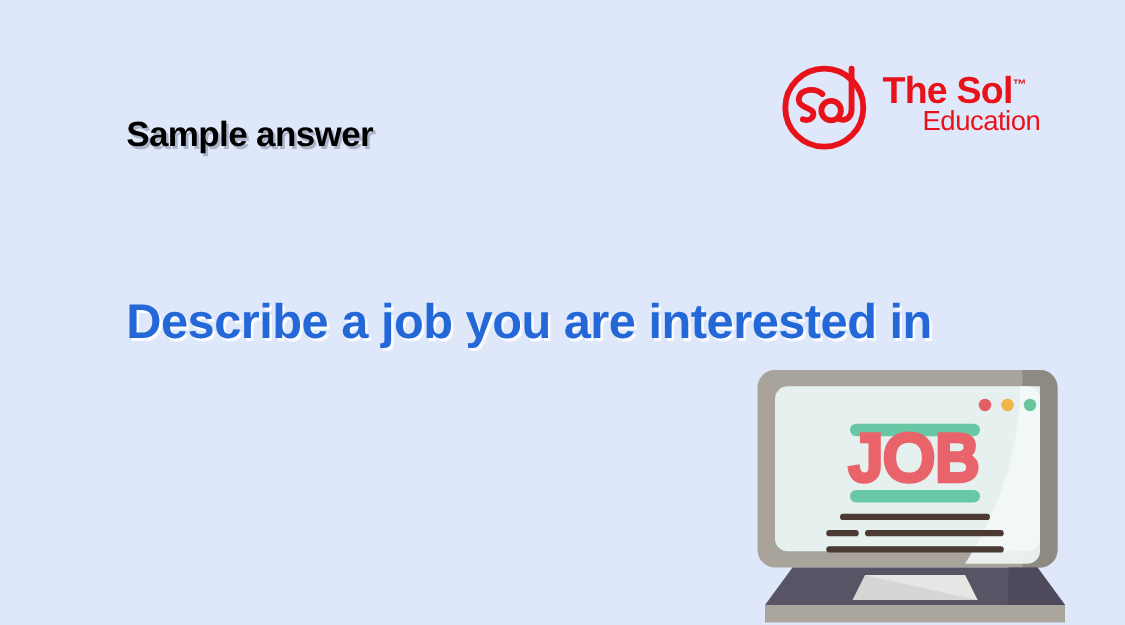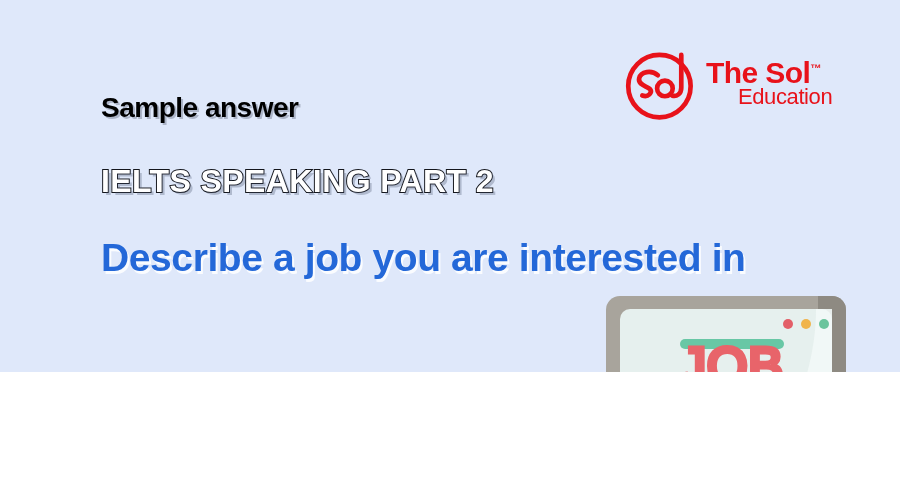--- a/index.html
+++ b/index.html
@@ -8,21 +8,21 @@
   }
   body {
     width: 900px;
     height: 500px;
     overflow: hidden;
     font-family: "Liberation Sans", sans-serif;
   }
   #slide {
     position: relative;
     width: 900px;
-    height: 372px;
+    height: 500px;
     background: #dfe8fa;
     overflow: hidden;
   }
 
   
   #brand {
     position: absolute;
     left: 622px;
     top: 44px;
     display: flex;
@@ -120,21 +120,20 @@
       <ellipse cx="55" cy="57" rx="10" ry="10" fill="none" stroke="#e8121a" stroke-width="6"></ellipse>
       <path d="M76,14 L76,56 C76,64 70,68 64,66" fill="none" stroke="#e8121a" stroke-width="6" stroke-linecap="round"></path>
     </svg>
     <div id="brand-words">
       <div class="brand-line1"><span>The Sol</span><span class="brand-tm">™</span></div>
       <div class="brand-line2">Education</div>
     </div>
   </div>
 
   <div id="eyebrow">Sample answer</div>
-  <div id="subtitle">IELTS SPEAKING PART 2</div>
   <div id="maintitle">Describe a job you are interested in</div>
 
   <svg id="laptop" viewBox="0 0 280 208" aria-hidden="true">
 
     <rect x="14" y="4" width="240" height="158" rx="14" ry="14" fill="#a8a49c"></rect>
     <path d="M226,4 h14 a14,14 0 0 1 14,14 v130 a14,14 0 0 1 -14,14 h-14 z" fill="#8e8a82"></path>
 
     <rect x="28" y="17" width="212" height="132" rx="10" ry="10" fill="#e6f0ee"></rect>
     <path d="M240,17 a10,10 0 0 1 0,0 v132 a10,10 0 0 1 -10,10 h-50 C205,120 224,70 224,17 Z" fill="#f2f8f7" opacity="0.9"></path>
 

